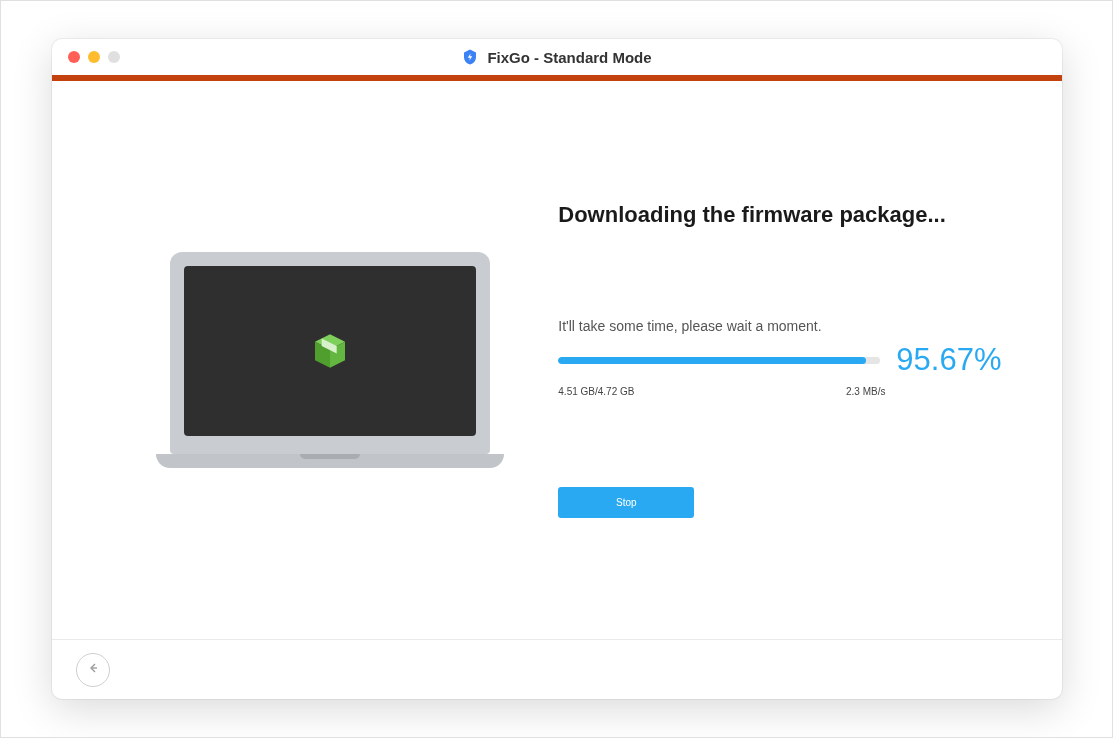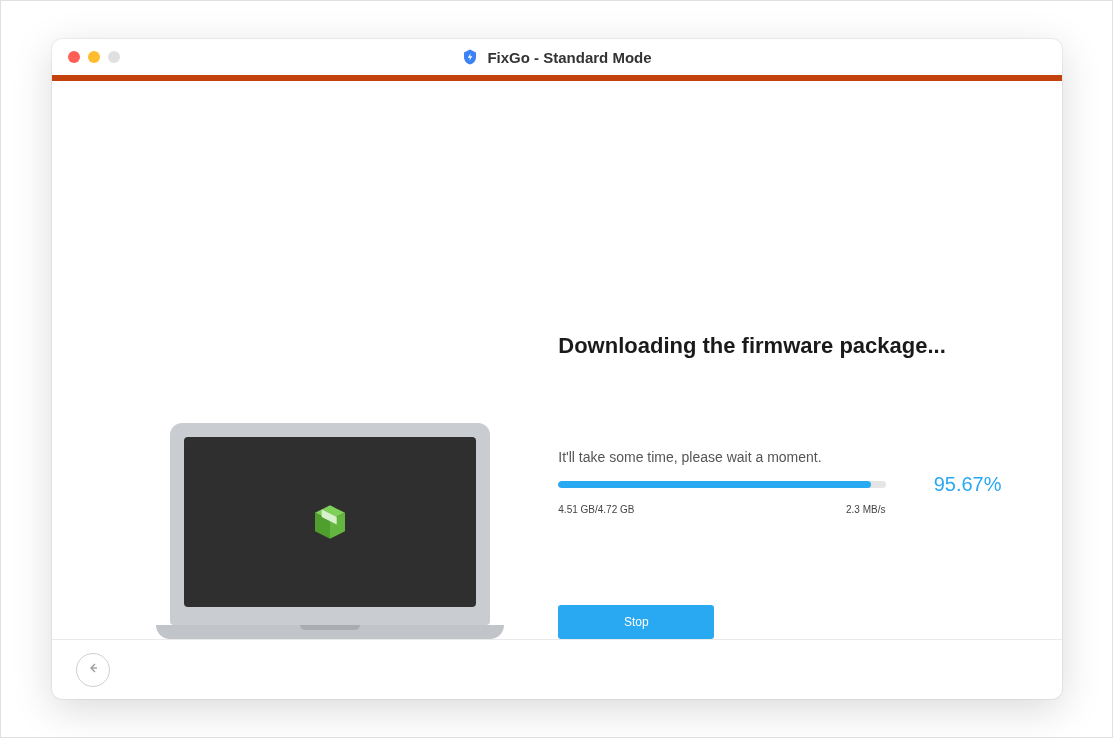--- a/index.html
+++ b/index.html
@@ -49,21 +49,21 @@
     font-weight: 600;
     color: #333;
   }
   .app-icon {
     width: 18px; height: 18px;
     display: inline-flex;
   }
   .content {
     flex: 1;
     display: flex;
-    align-items: flex-end;
+    align-items: center;
     padding: 0 40px;
     margin-left: 20px;
   }
   .left {
     flex: 0 0 48%;
     display: flex;
     align-items: center;
     justify-content: center;
   }
   .laptop {
@@ -131,42 +131,42 @@
     background: #e5e5e5;
     border-radius: 4px;
     overflow: hidden;
   }
   .progress-fill {
     height: 100%;
     background: #2aa9f3;
     border-radius: 4px;
   }
   .percent {
-    font-size: 20px;
+    font-size: 31px;
     color: #2aa9f3;
     font-weight: 400;
     min-width: 100px;
     text-align: right;
   }
   .stats {
     display: flex;
     justify-content: space-between;
     font-size: 10px;
     color: #444;
     margin-top: 8px;
     padding-right: 116px;
   }
   .stop-btn {
     margin-top: 90px;
     background: #2aa9f3;
     color: #fff;
     border: none;
     padding: 10px 0;
-    width: 156px;
-    font-size: 12px;
+    width: 136px;
+    font-size: 10px;
     border-radius: 3px;
     cursor: pointer;
   }
   .footer {
     height: 60px;
     border-top: 1px solid #eaeaea;
     display: flex;
     align-items: center;
     padding: 0 24px;
   }

